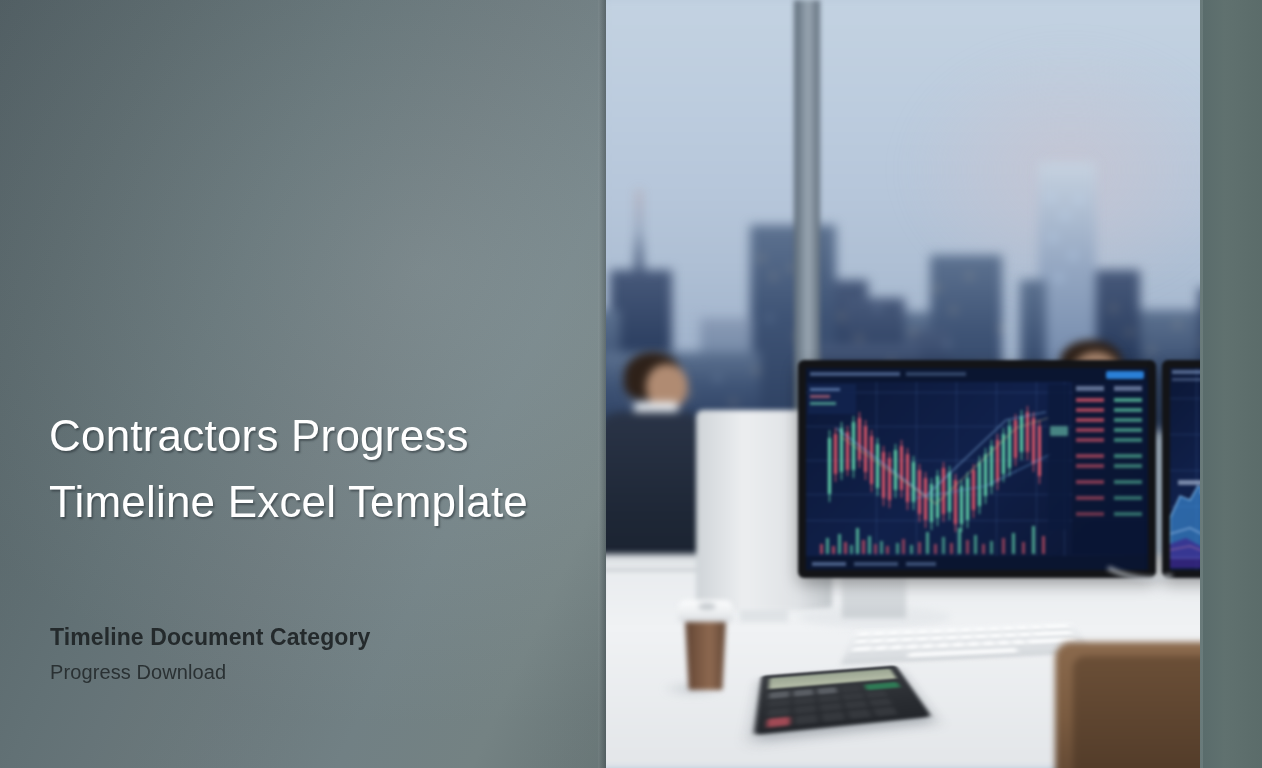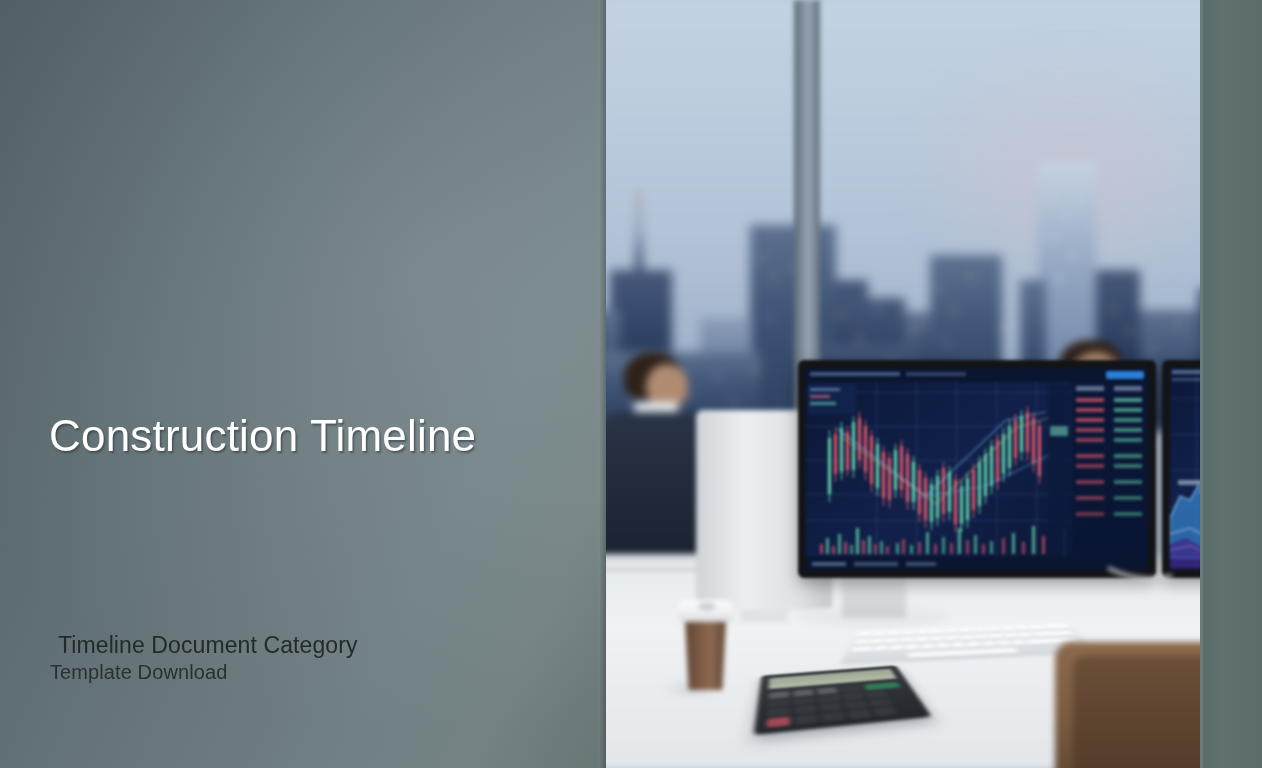--- a/index.html
+++ b/index.html
@@ -327,24 +327,24 @@
     line-height: 66px;
     font-weight: 400;
     letter-spacing: .2px;
     color: #ffffff;
     text-shadow: 1.5px 1.5px 2px rgba(40,50,55,.55);
   }
   .subtitle {
     position: absolute;
     left: 50px;
     top: 622px;
-    margin: 8px;
+    margin: 0;
     font-size: 23px;
     line-height: 30px;
-    font-weight: 400;
+    font-weight: 700;
     color: #242a2c;
     letter-spacing: .1px;
   }
   .subtitle2 {
     position: absolute;
     left: 50px;
     top: 658px;
     margin: 0;
     font-size: 20px;
     line-height: 28px;
@@ -806,20 +806,20 @@
 
   <div class="wall"></div>
   <div class="wall-edge"></div>
 
   <div class="panel">
     <div class="panel-texture"></div>
     <div class="panel-edge"></div>
   </div>
 
   <h1 class="title">
-    <span>Construction Timeline</span><br>
-    <br>
+    <span>Contractors Progress</span><br>
+    <span>Timeline Excel Template</span><br>
   </h1>
 
   <p class="subtitle">Timeline Document Category</p>
-  <p class="subtitle2">Template Download</p>
+  <p class="subtitle2">Progress Download</p>
 
 </div>
 
 </body></html>

